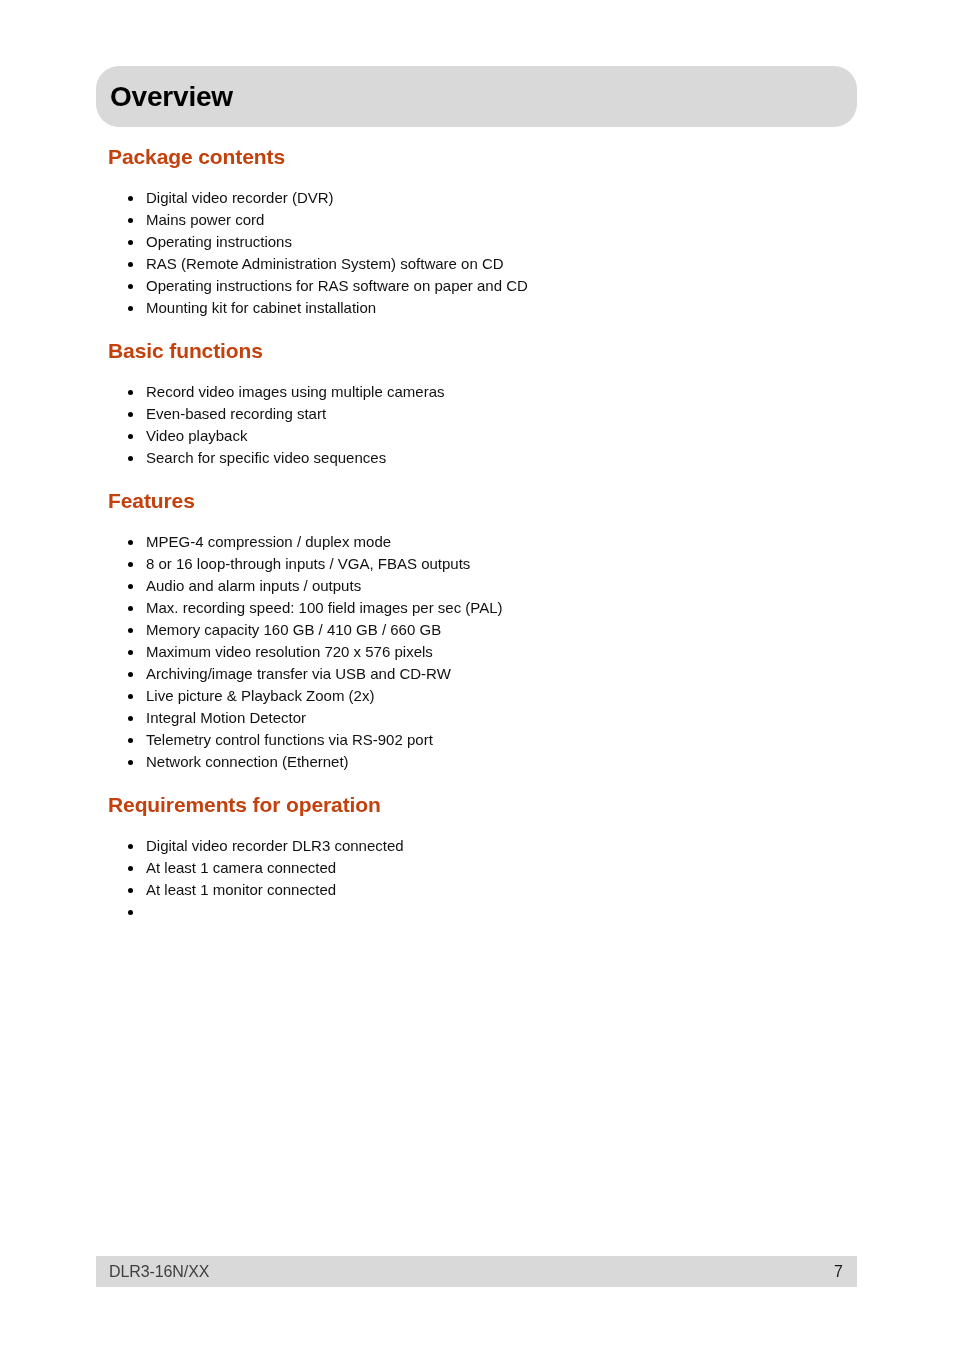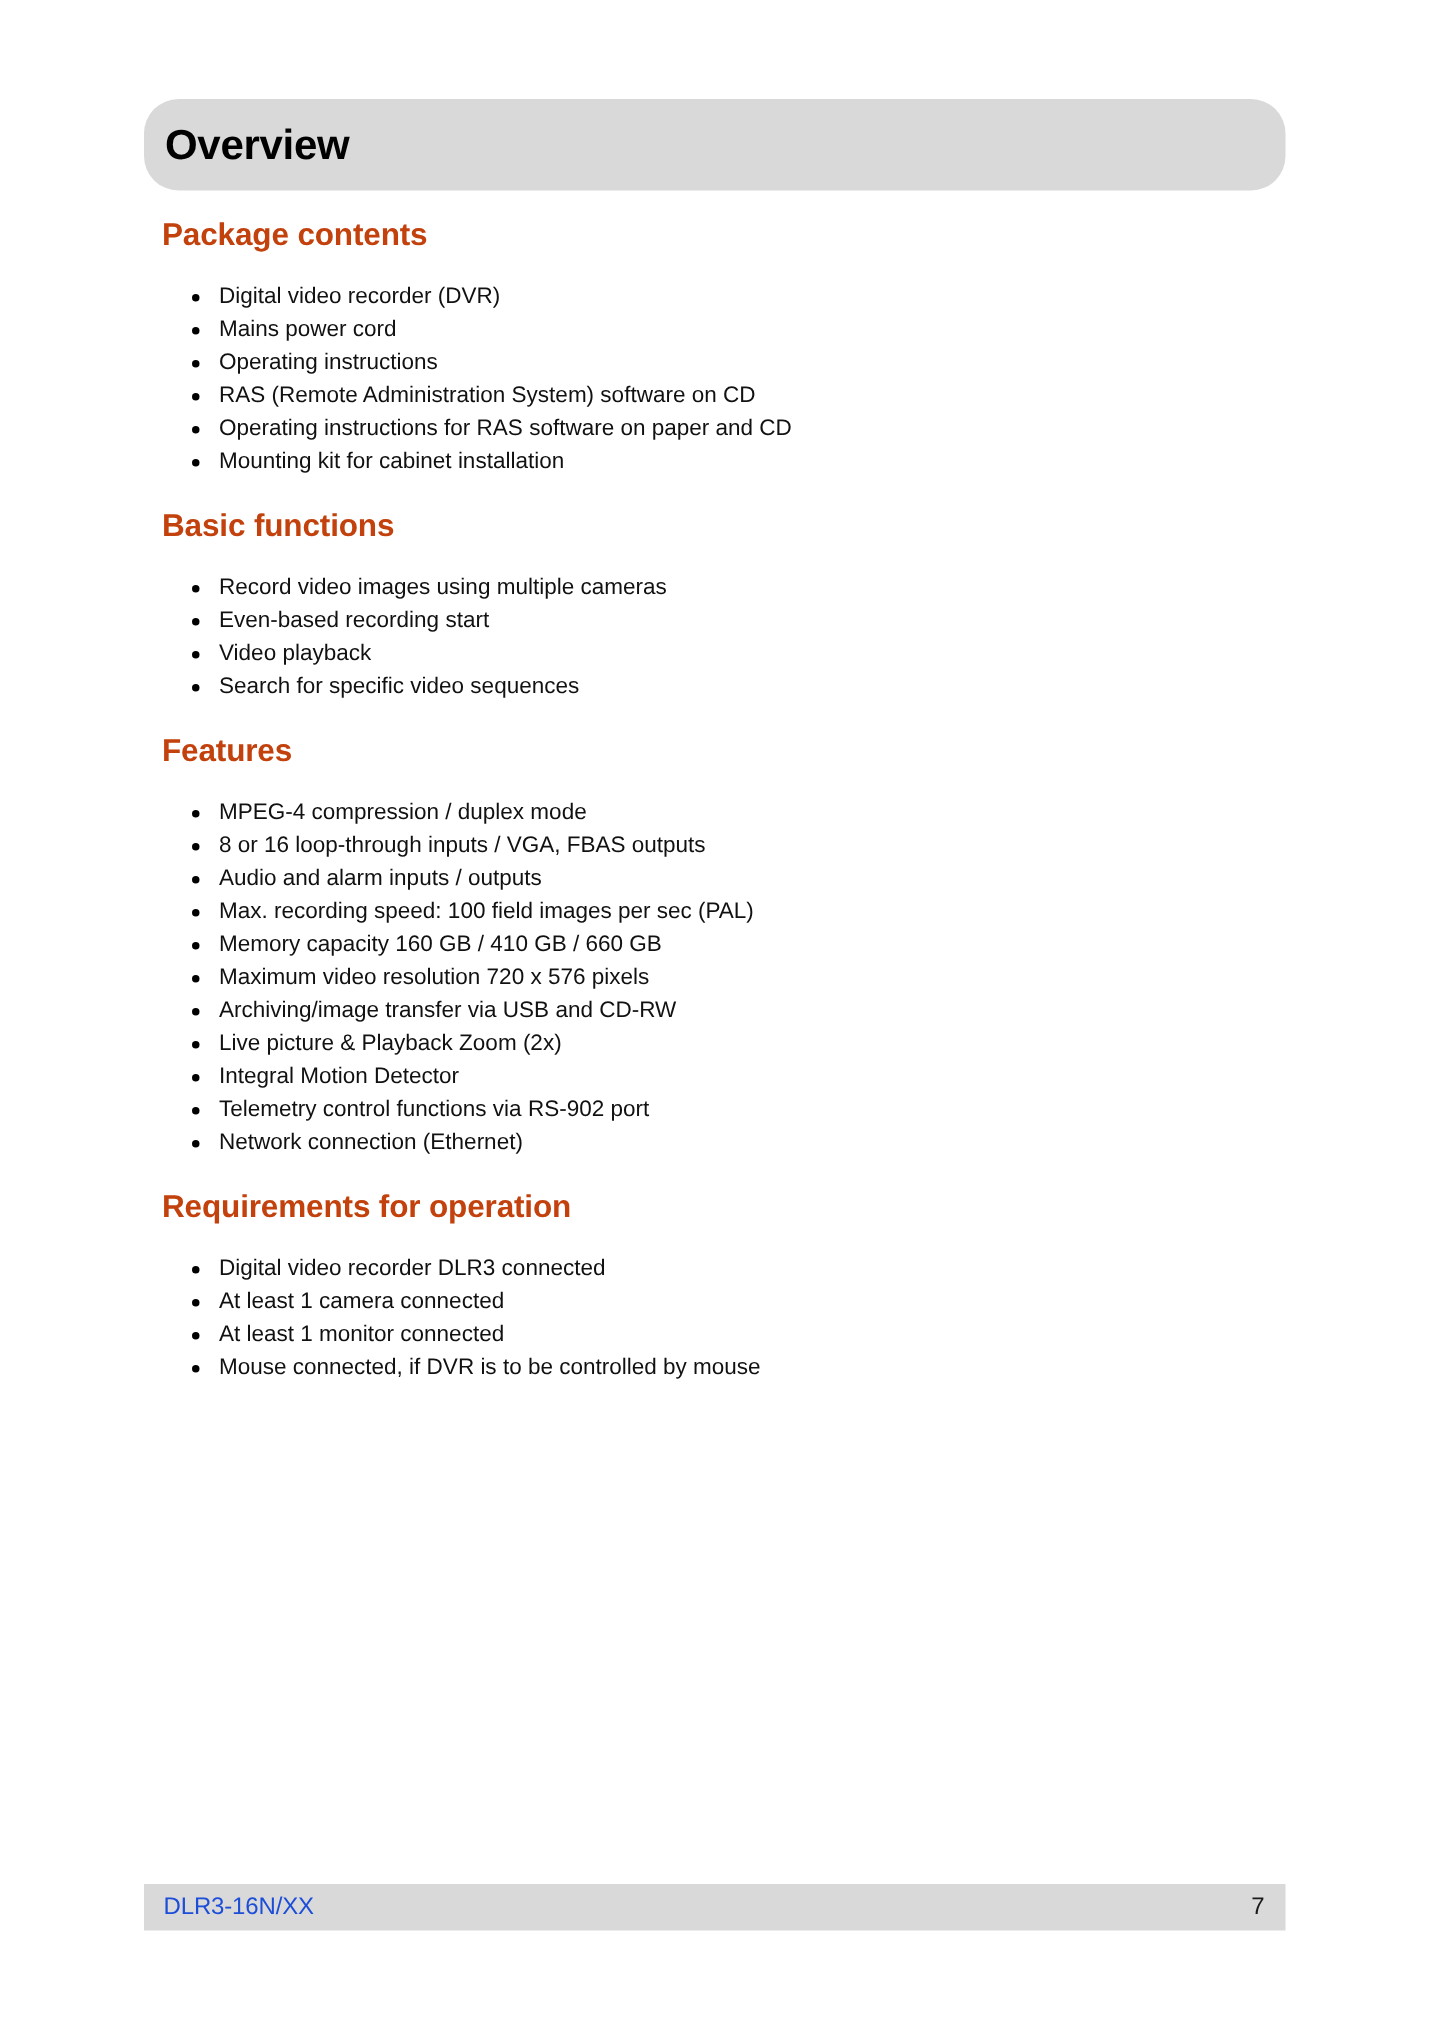--- a/index.html
+++ b/index.html
@@ -106,21 +106,21 @@
     height: 31px;
     background: #d9d9d9;
   }
   .footer-left {
     position: absolute;
     left: 13px;
     top: 7px;
     font-family: "Liberation Sans Narrow", "Liberation Sans", sans-serif;
     font-size: 16px;
     letter-spacing: -0.1px;
-    color: #1d4ed8;
+    color: #404040;
     white-space: nowrap;
   }
   .footer-right {
     position: absolute;
     right: 14px;
     top: 7px;
     font-family: "Liberation Sans Narrow", "Liberation Sans", sans-serif;
     font-size: 16px;
     color: #1a1a1a;
     white-space: nowrap;
@@ -171,21 +171,21 @@
           <li><span class="bullet-dot"></span><span>Telemetry control functions via RS-902 port</span></li>
           <li><span class="bullet-dot"></span><span>Network connection (Ethernet)</span></li>
         </ul>
       </div>
       <div class="section">
         <h2 class="section-heading">Requirements for operation</h2>
         <ul class="bullets">
           <li><span class="bullet-dot"></span><span>Digital video recorder DLR3 connected</span></li>
           <li><span class="bullet-dot"></span><span>At least 1 camera connected</span></li>
           <li><span class="bullet-dot"></span><span>At least 1 monitor connected</span></li>
-          <li><span class="bullet-dot"></span><span>Mouse connected, if DVR is to be controlled by mouse</span></li>
+          <li><span class="bullet-dot"></span></li>
         </ul>
       </div>
     </div>
 
   <div class="footer-band">
     <div class="footer-left">DLR3-16N/XX</div>
     <div class="footer-right">7</div>
   </div>
 
 </div>

